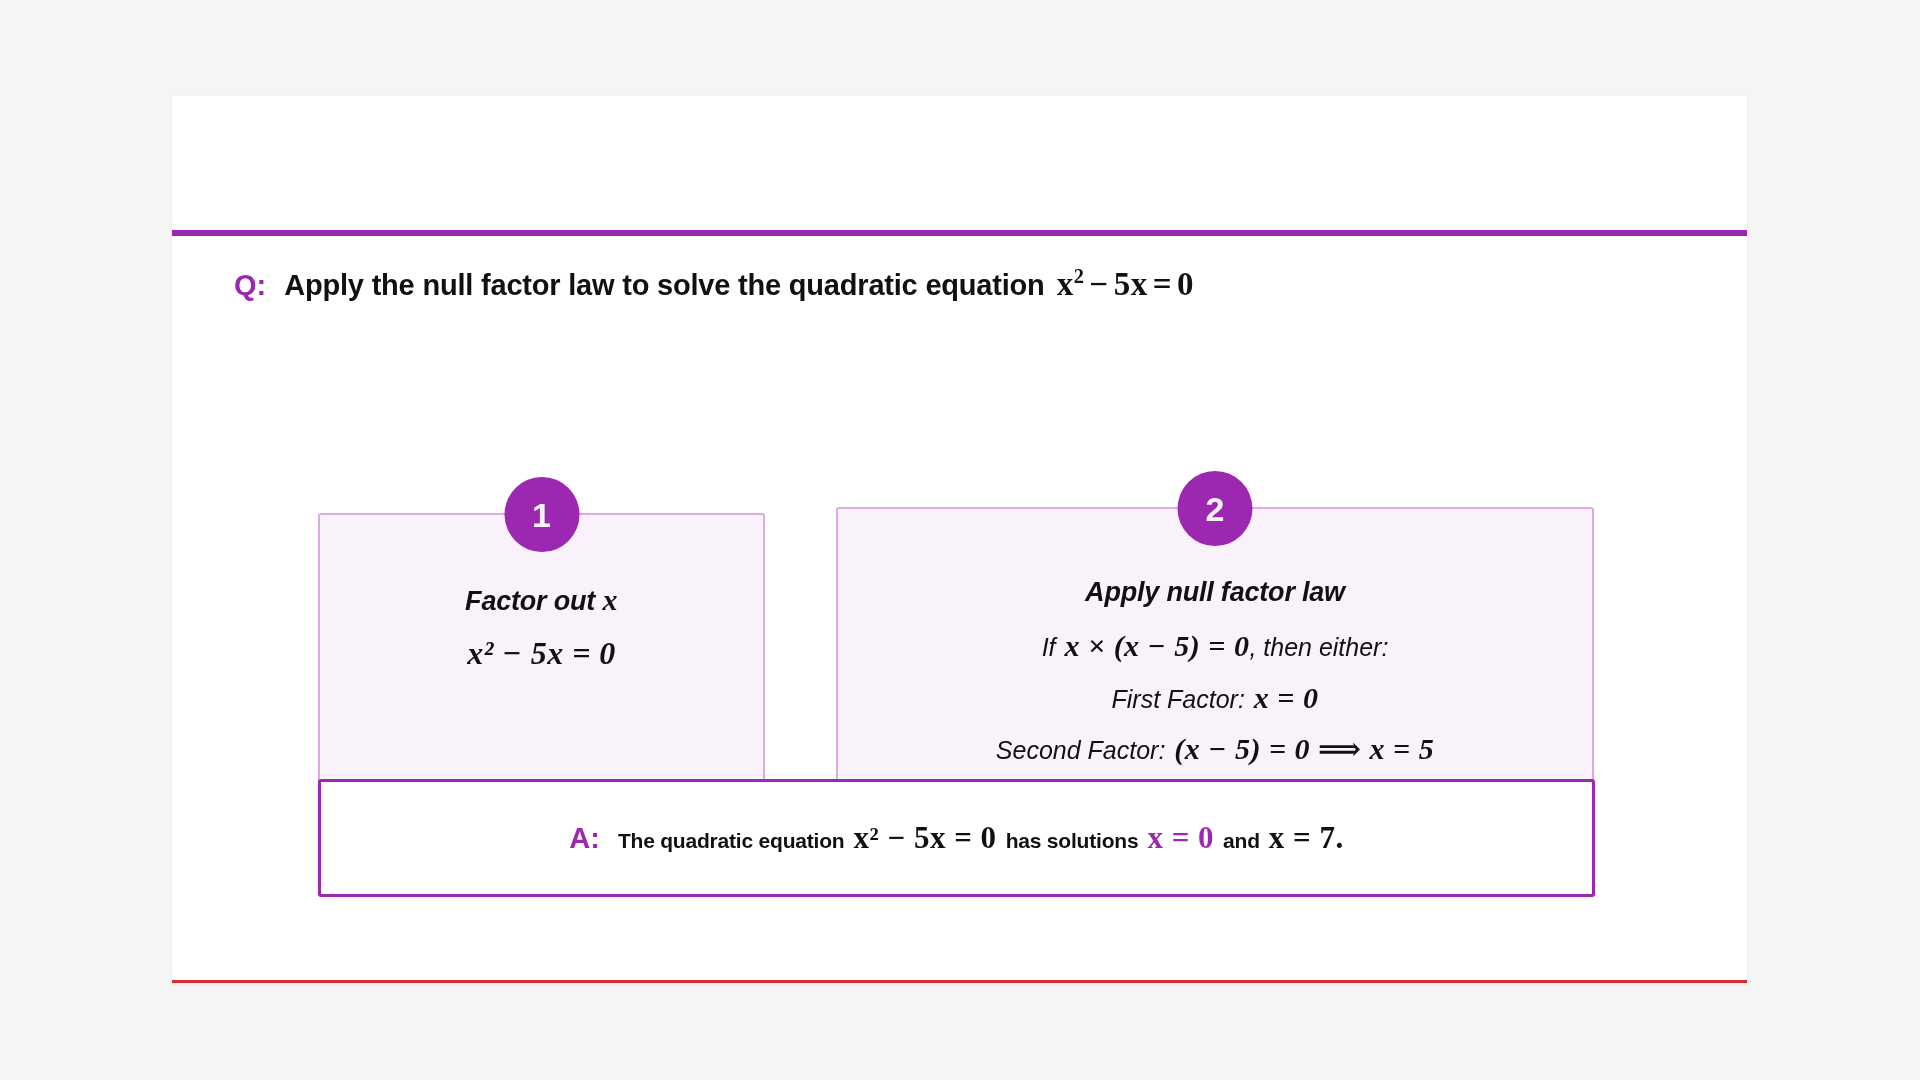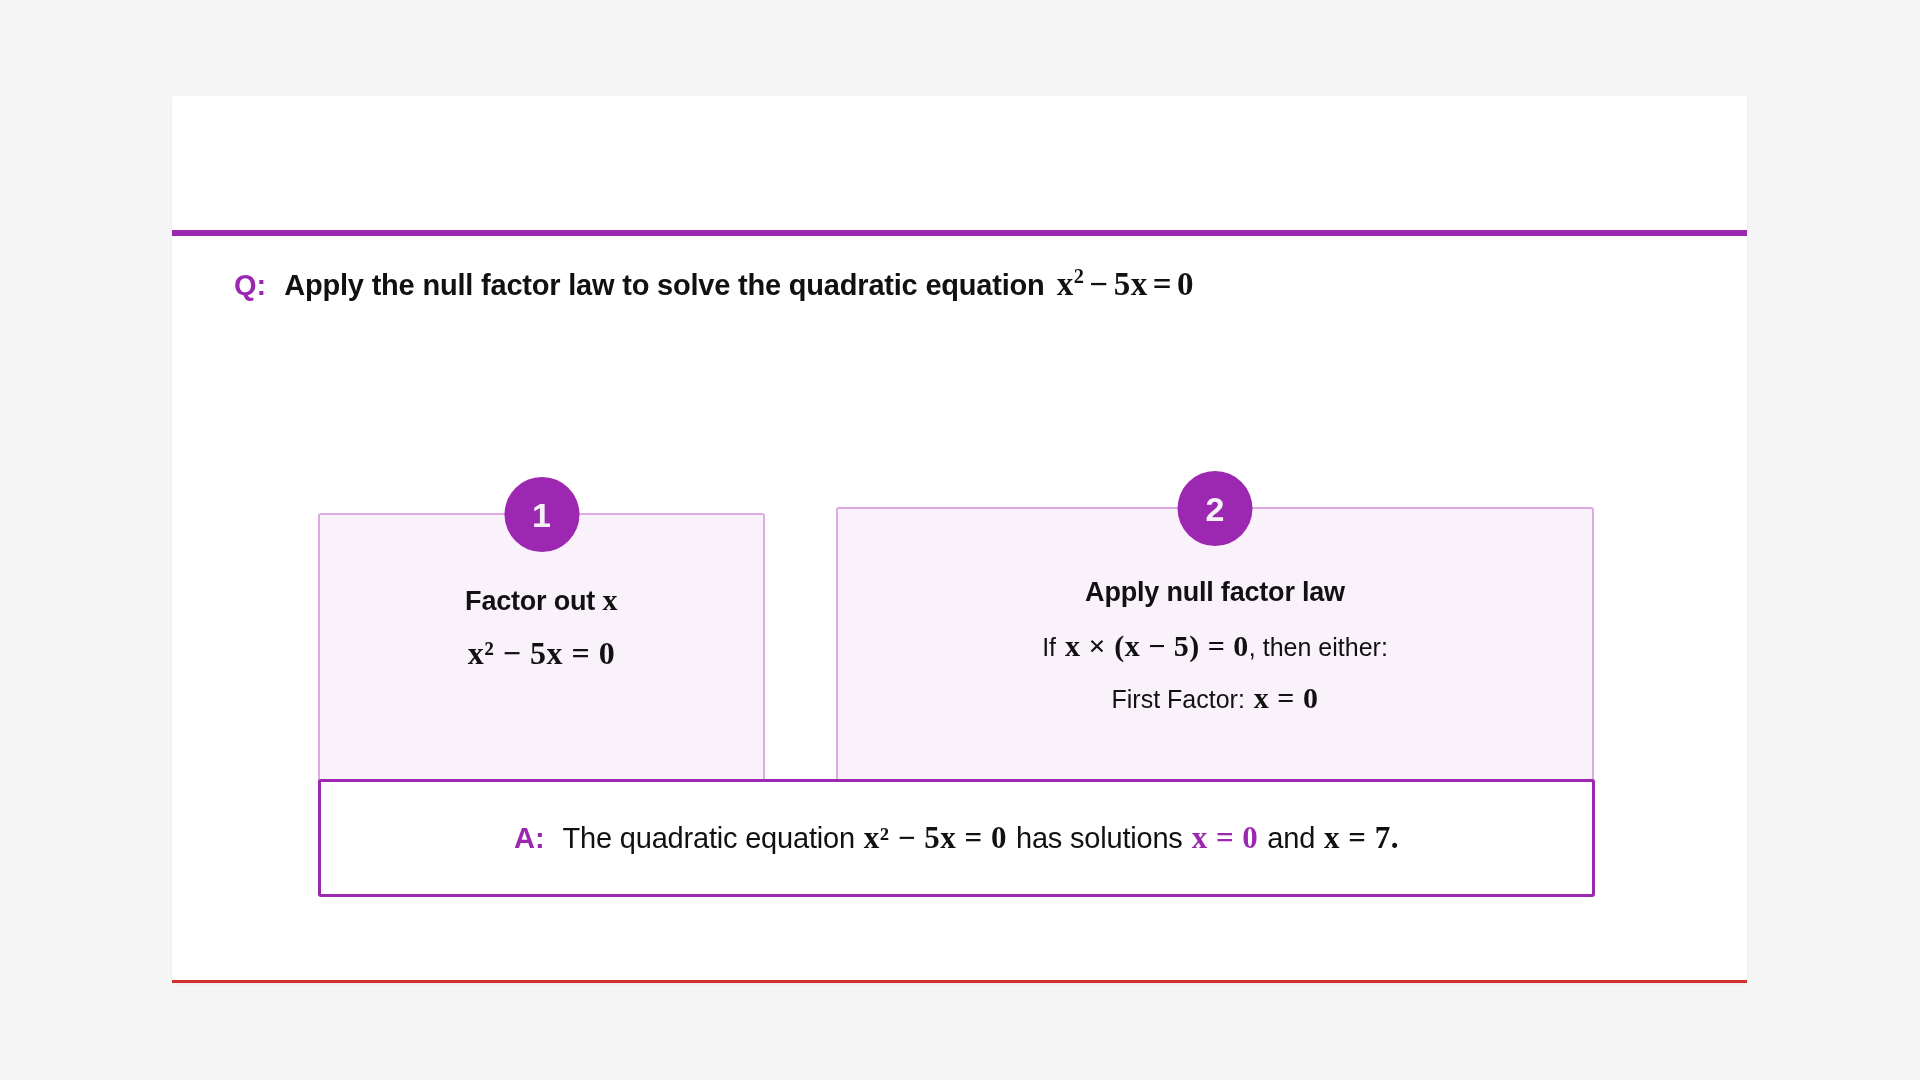--- a/index.html
+++ b/index.html
@@ -160,20 +160,21 @@
     justify-content: center;
     line-height: 1;
   }
 
   .step-body {
     position: absolute;
     left: 0;
     right: 0;
     top: 68px;
     text-align: center;
+    font-style: italic;
   }
 
   .step-title {
     font-family: "Liberation Sans", sans-serif;
     font-size: 27px;
     font-weight: 700;
     color: #111111;
     letter-spacing: -0.2px;
     margin-bottom: 18px;
   }
@@ -208,22 +209,22 @@
   }
 
   .answer-row {
     display: flex;
     align-items: baseline;
     white-space: nowrap;
   }
 
   .answer-text {
     font-family: "Liberation Sans", sans-serif;
-    font-size: 29px;
-    font-weight: 400;
+    font-size: 21px;
+    font-weight: 700;
     color: #111111;
     letter-spacing: -0.2px;
   }
 
   .answer-row .math { font-size: 31px; }
   .sp { display: inline-block; width: 9px; }
 </style>
 </head>
 <body>
 
@@ -264,20 +265,23 @@
           </div>
 
           <div class="step-line">
             <span>If</span><span class="sp"></span><span class="math">x × (x − 5) = 0</span><span>, then either:</span>
           </div>
 
           <div class="step-line">
             <span>First Factor:</span><span class="sp"></span><span class="math">x = 0</span>
           </div>
 
+          <div class="step-line">
+            <span>Second Factor:</span><span class="sp"></span><span class="math">(x − 5) = 0  ⟹  x = 5</span>
+          </div>
         </div>
       </div>
 
     </div>
 
     <div class="answer-box">
       <div class="answer-row">
         <span class="qa-tag">A:</span>
         <span class="answer-text">The quadratic equation</span>
           <span class="sp"></span>

